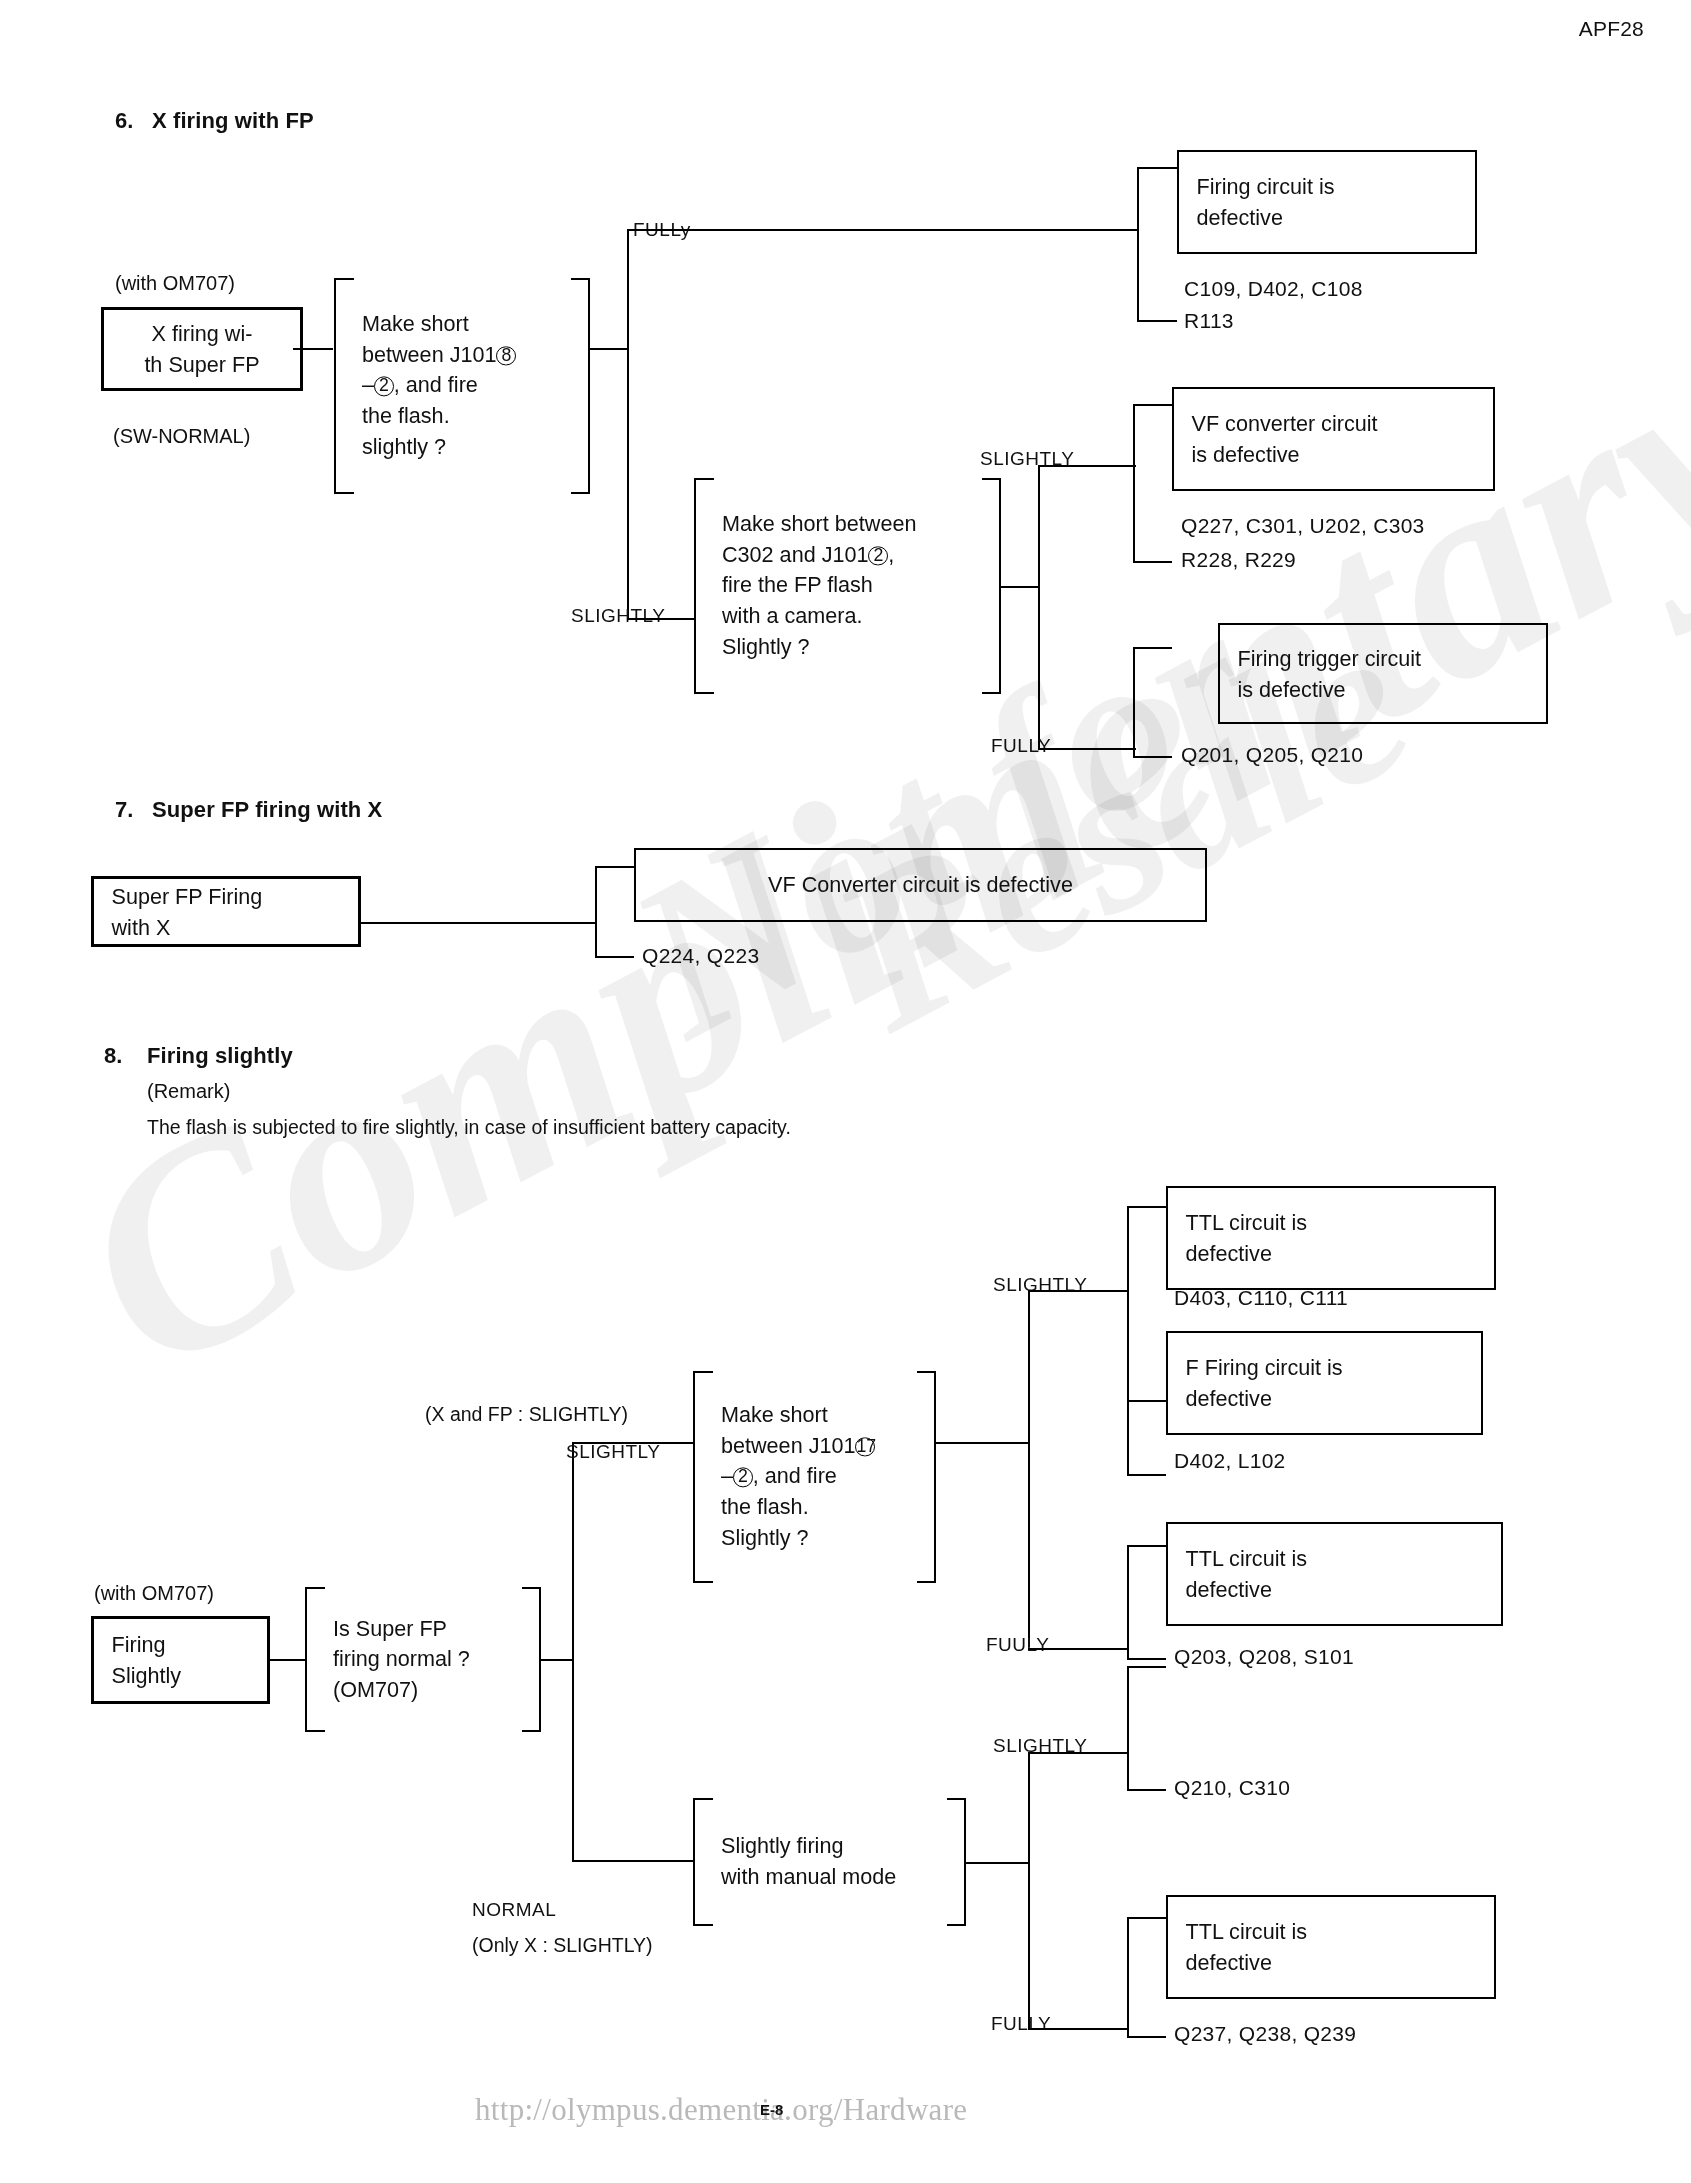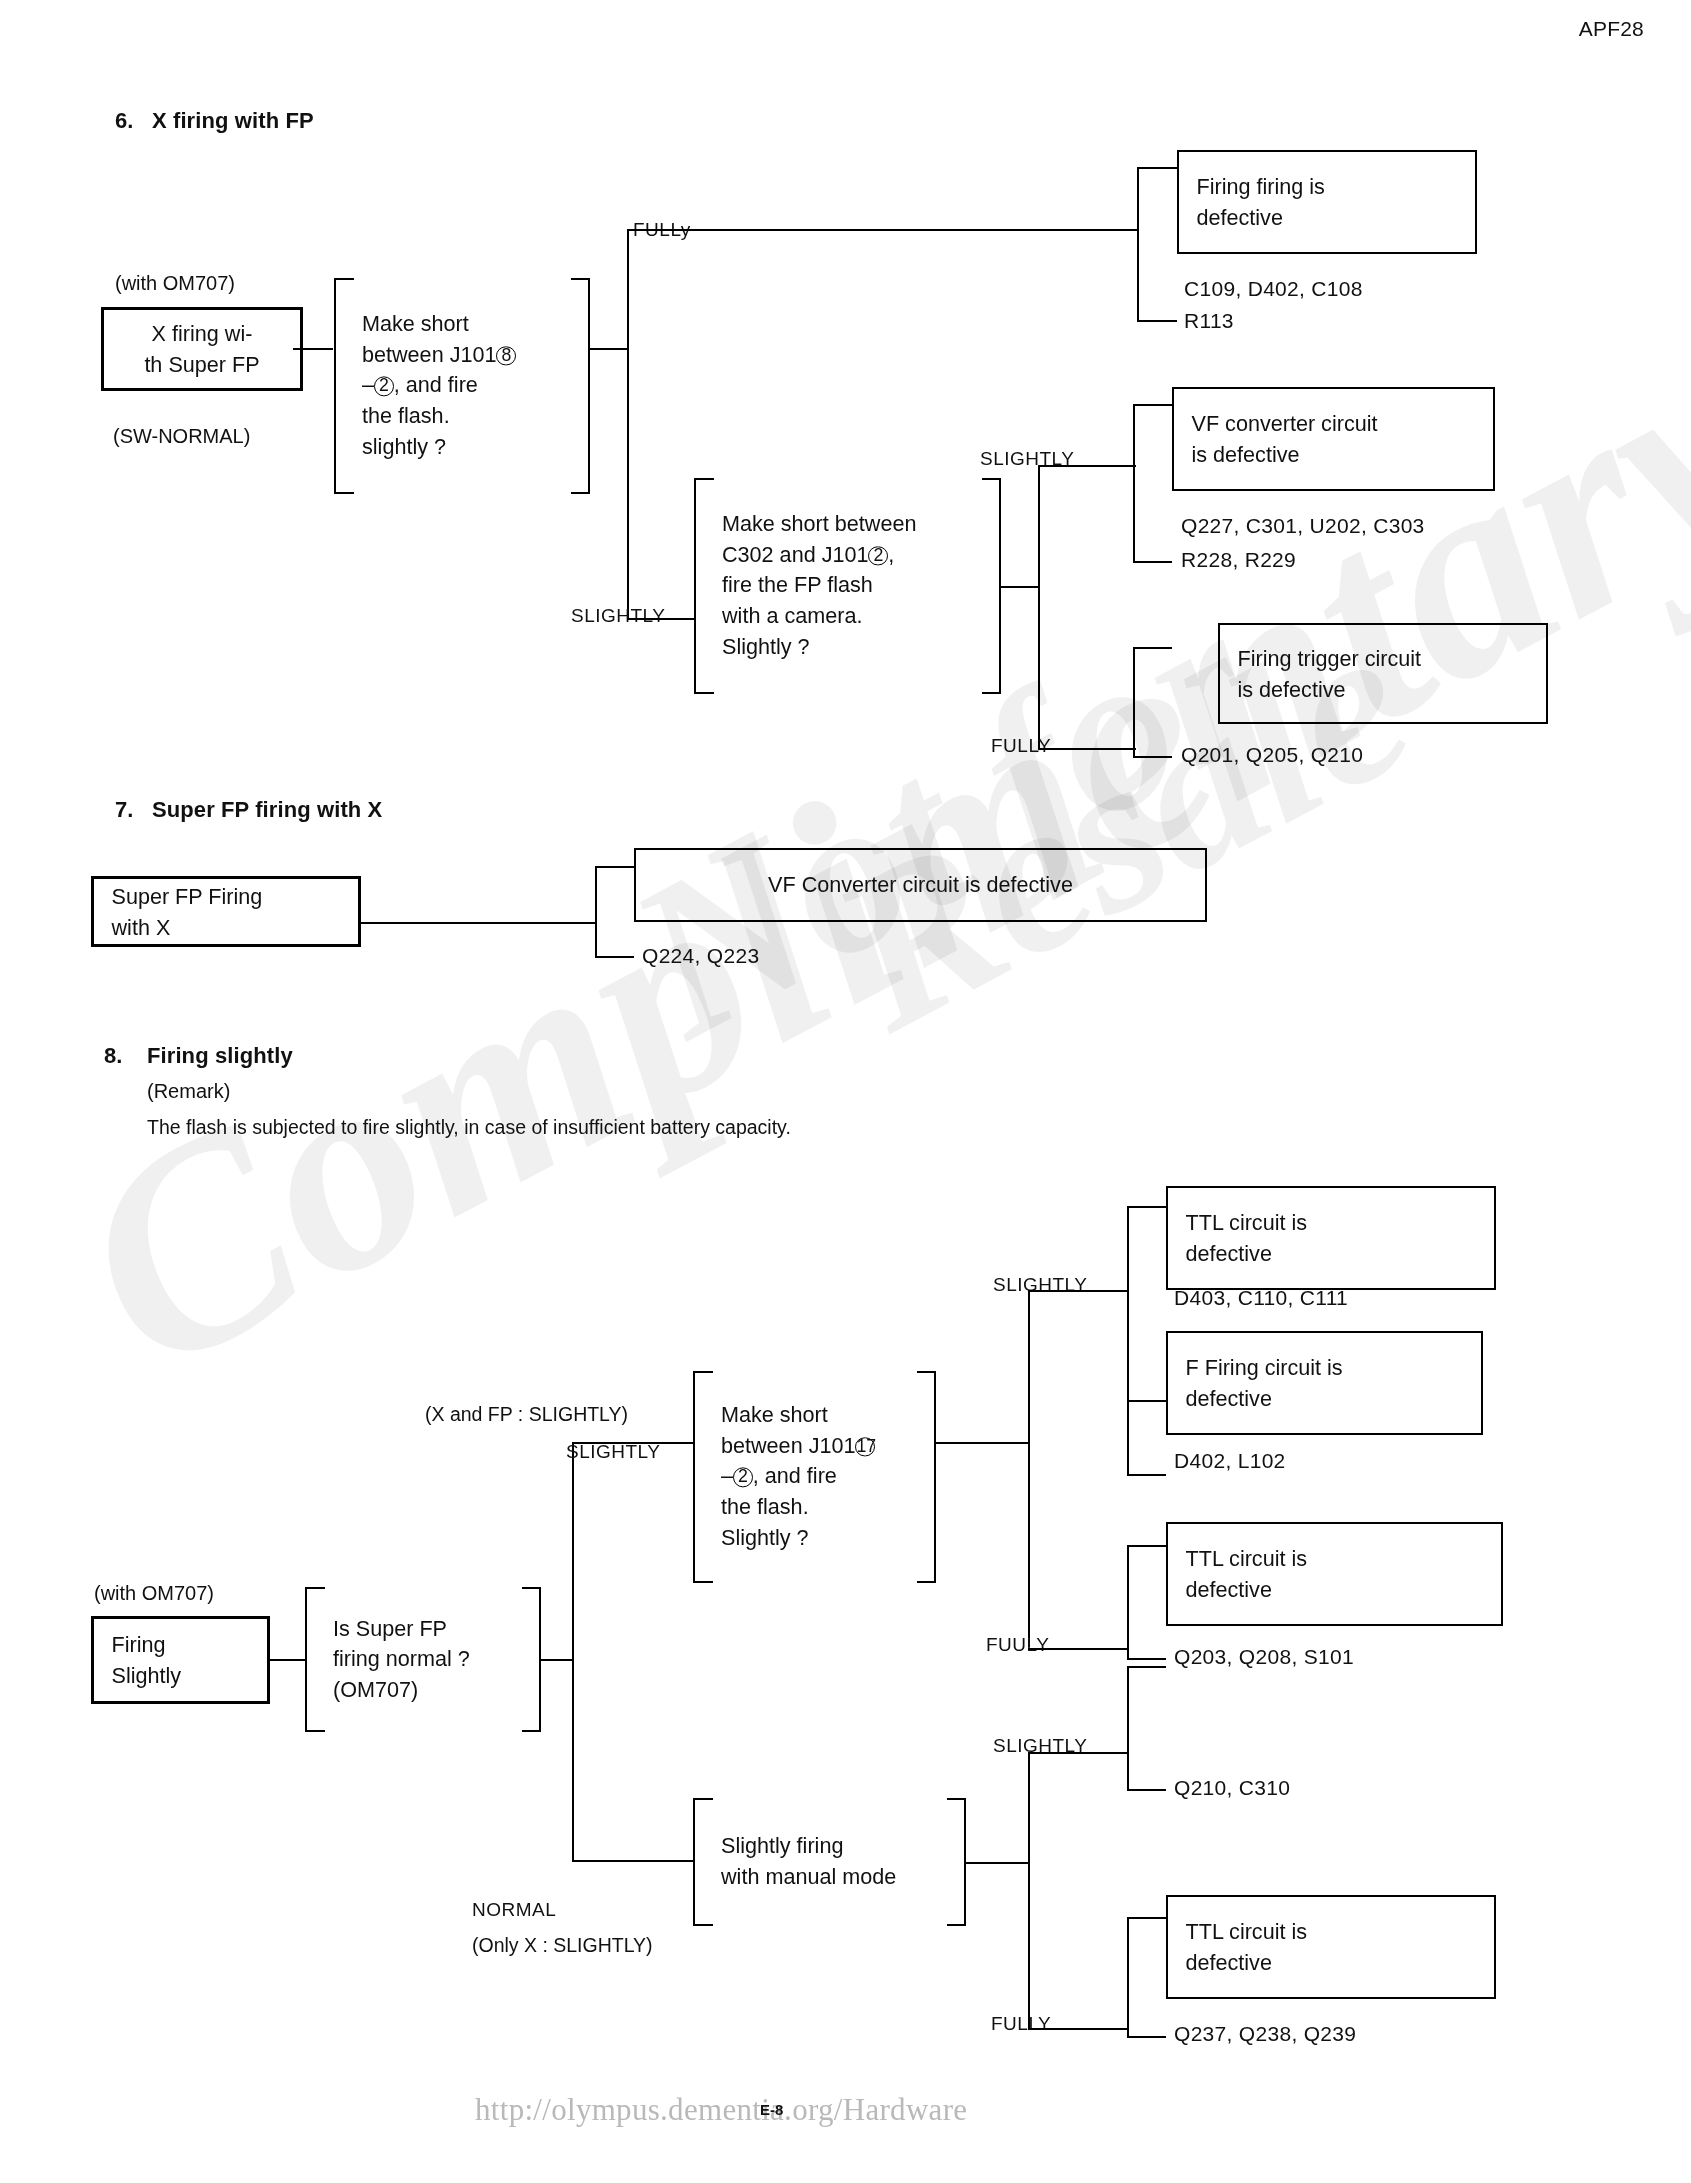--- a/index.html
+++ b/index.html
@@ -101,21 +101,21 @@
   <div class="v" style="left:627px; top:229px; height:391px;"></div>
 
   <div class="t lbl" style="left:633px; top:217px;">FULLy</div>
   <div class="h" style="left:627px; top:229px; width:512px;"></div>
 
   <div class="v" style="left:1137px; top:167px; height:155px;"></div>
   <div class="h" style="left:1137px; top:167px; width:40px;"></div>
   <div class="h" style="left:1137px; top:320px; width:40px;"></div>
 
   <div class="box" style="left:1177px; top:150px; width:300px; height:104px;">
-    <div class="inner"><span>Firing firing is</span><br><span>defective</span></div>
+    <div class="inner"><span>Firing circuit is</span><br><span>defective</span></div>
   </div>
   <div class="t parts" style="left:1184px; top:275px;">C109, D402, C108</div>
   <div class="t parts" style="left:1184px; top:307px;">R113</div>
 
   <div class="t lbl" style="left:571px; top:603px;">SLIGHTLY</div>
   <div class="h" style="left:627px; top:618px; width:67px;"></div>
 
   <div class="brk" style="left:694px; top:478px; width:307px; height:216px;">
     <div class="bt bracketed"><span>Make short between</span><br><span>C302 and J101</span><span class="circ">2</span><span>,</span><br><span>fire the FP flash</span><br><span>with a camera.</span><br><span>Slightly ?</span></div>
   </div>

